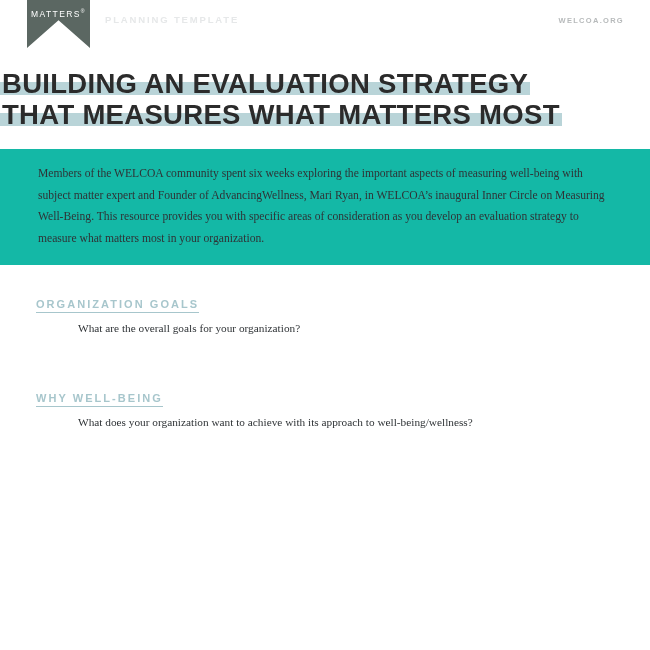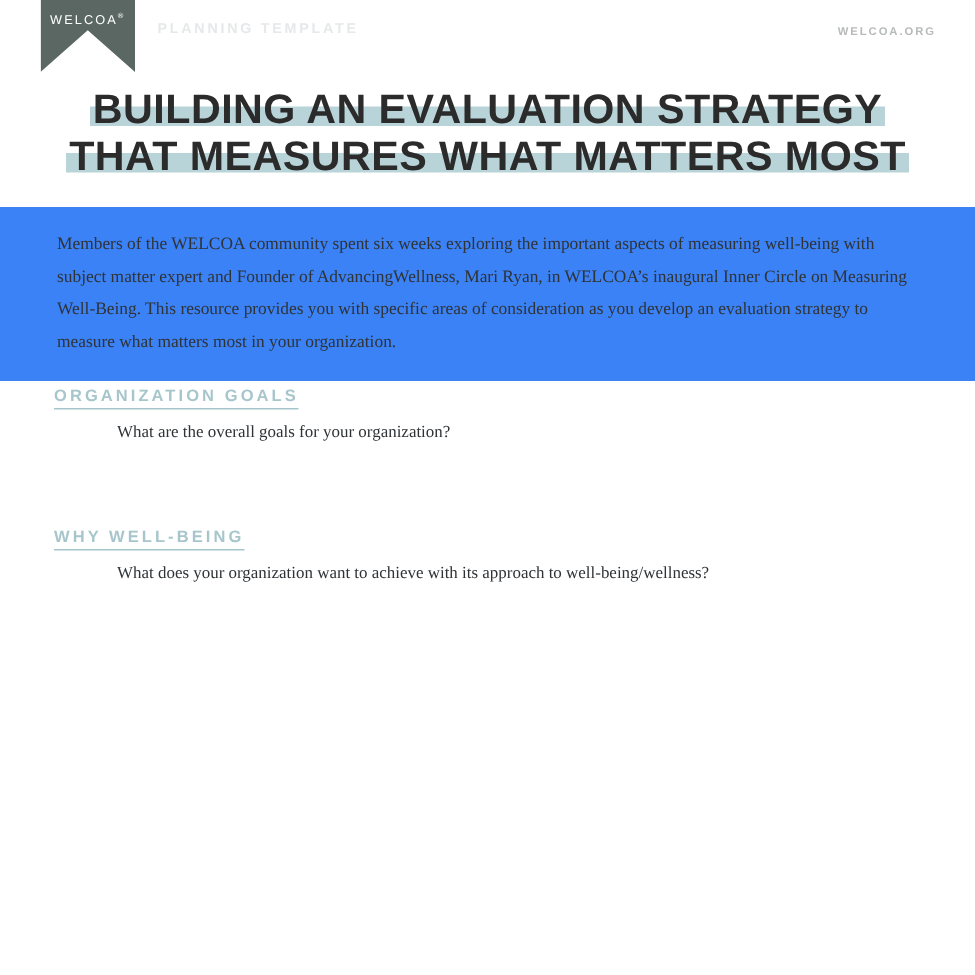--- a/index.html
+++ b/index.html
@@ -60,22 +60,21 @@
     right: 26px;
     top: 16px;
     color: #b7babb;
     font-size: 7.5px;
     font-weight: 700;
     letter-spacing: 1.3px;
   }
 
   
   .title-block {
-    margin-top: 9px;
-    text-align: center;
+    margin-top: 20px;
   }
   .title-line {
     position: relative;
     display: inline-block;
     font-size: 27.5px;
     font-weight: 700;
     color: #2b2b2b;
     letter-spacing: 0.3px;
     line-height: 31px;
     padding: 0 2px;
@@ -91,21 +90,21 @@
     z-index: 0;
   }
   .title-line .tx {
     position: relative;
     z-index: 1;
   }
 
   
   .intro-box {
     margin-top: 19px;
-    background: #3b82f6;
+    background: #14b8a6;
     padding: 14px 38px 16px 38px;
     box-sizing: border-box;
     width: 650px;
   }
   .intro-text {
     font-family: "Liberation Serif", serif;
     font-size: 11.6px;
     line-height: 21.5px;
     color: #2f3336;
     text-align: left;
@@ -135,21 +134,21 @@
     margin-left: 42px;
     margin-top: 8px;
     line-height: 15px;
   }
 </style>
 </head>
 <body>
 
 <div class="header">
   <div class="logo-banner">
-    <div class="logo-text"><span>WELCOA</span><sup>®</sup></div>
+    <div class="logo-text"><span>MATTERS</span><sup>®</sup></div>
   </div>
   <div class="planning-template">PLANNING TEMPLATE</div>
   <div class="welcoa-org">WELCOA.ORG</div>
 </div>
 
 <div class="title-block">
   <div class="title-line">
     <span class="hl"></span>
     <span class="tx">BUILDING AN EVALUATION STRATEGY</span>
   </div><br>
@@ -157,15 +156,15 @@
     <span class="hl"></span>
     <span class="tx">THAT MEASURES WHAT MATTERS MOST</span>
   </div>
 </div>
 
 <div class="intro-box">
   <div class="intro-text">Members of the WELCOA community spent six weeks exploring the important aspects of measuring well-being with subject matter expert and Founder of AdvancingWellness, Mari Ryan, in WELCOA’s inaugural Inner Circle on Measuring Well-Being. This resource provides you with specific areas of consideration as you develop an evaluation strategy to measure what matters most in your organization.</div>
 </div>
 
 <div class="sections" id="section-list">
-    <div class="section" style="height: 94px; padding-top: 0;"><div class="section-title">ORGANIZATION GOALS</div><div class="section-question">What are the overall goals for your organization?</div></div>
+    <div class="section" style="height: 94px; padding-top: 29px;"><div class="section-title">ORGANIZATION GOALS</div><div class="section-question">What are the overall goals for your organization?</div></div>
     <div class="section" style="height: 98px; padding-top: 0px;"><div class="section-title">WHY WELL-BEING</div><div class="section-question">What does your organization want to achieve with its approach to well-being/wellness?</div></div>
   </div>
 
 </body></html>

